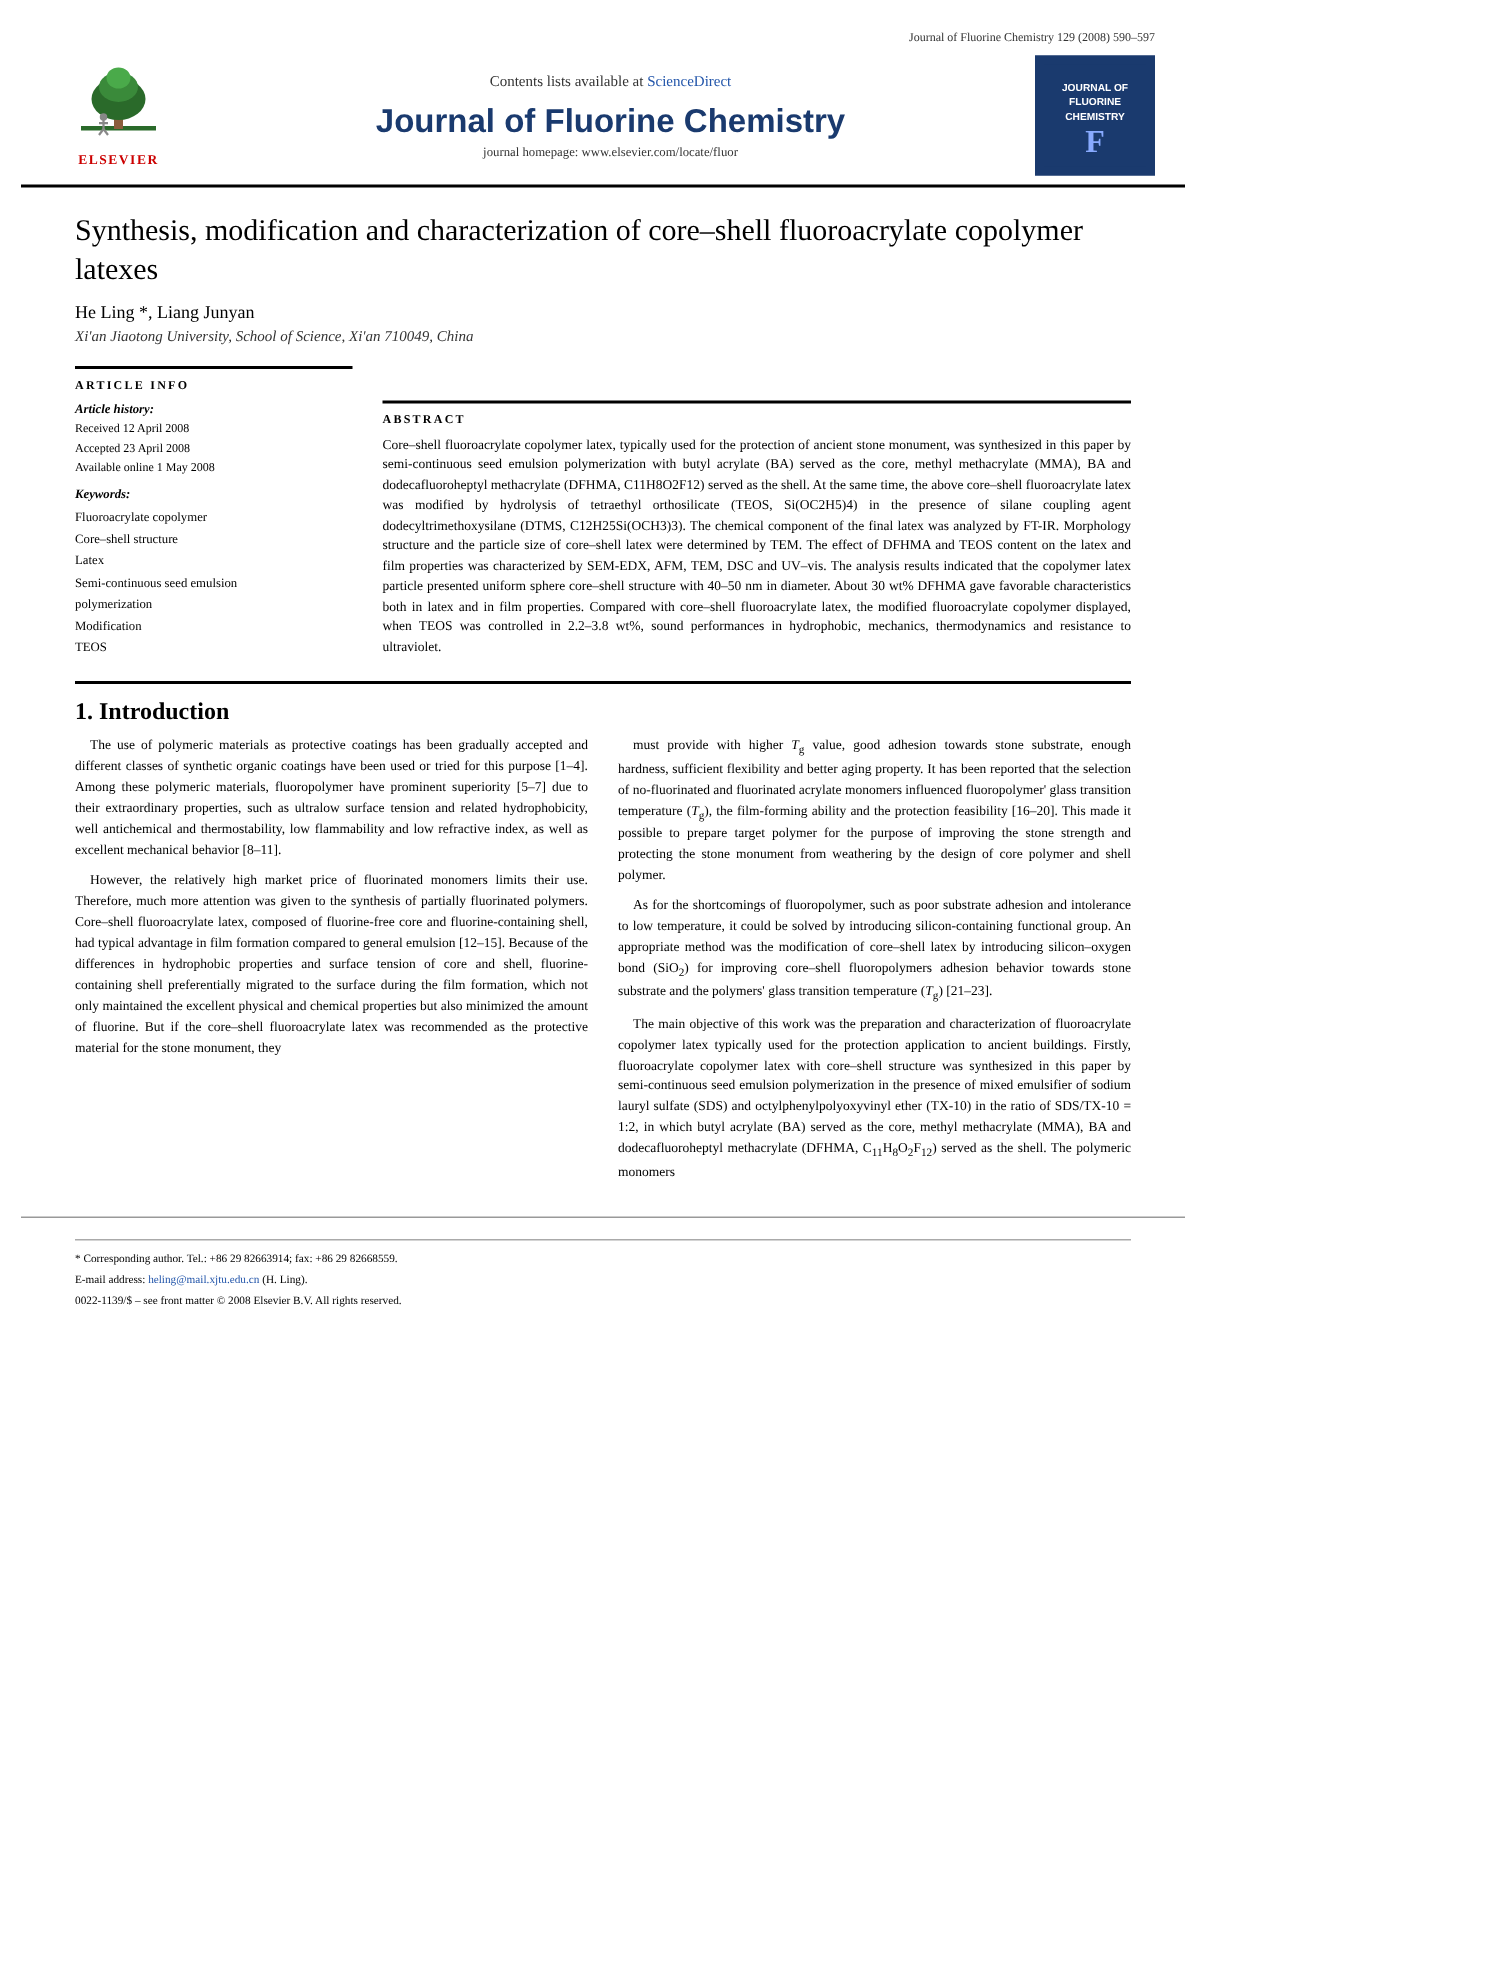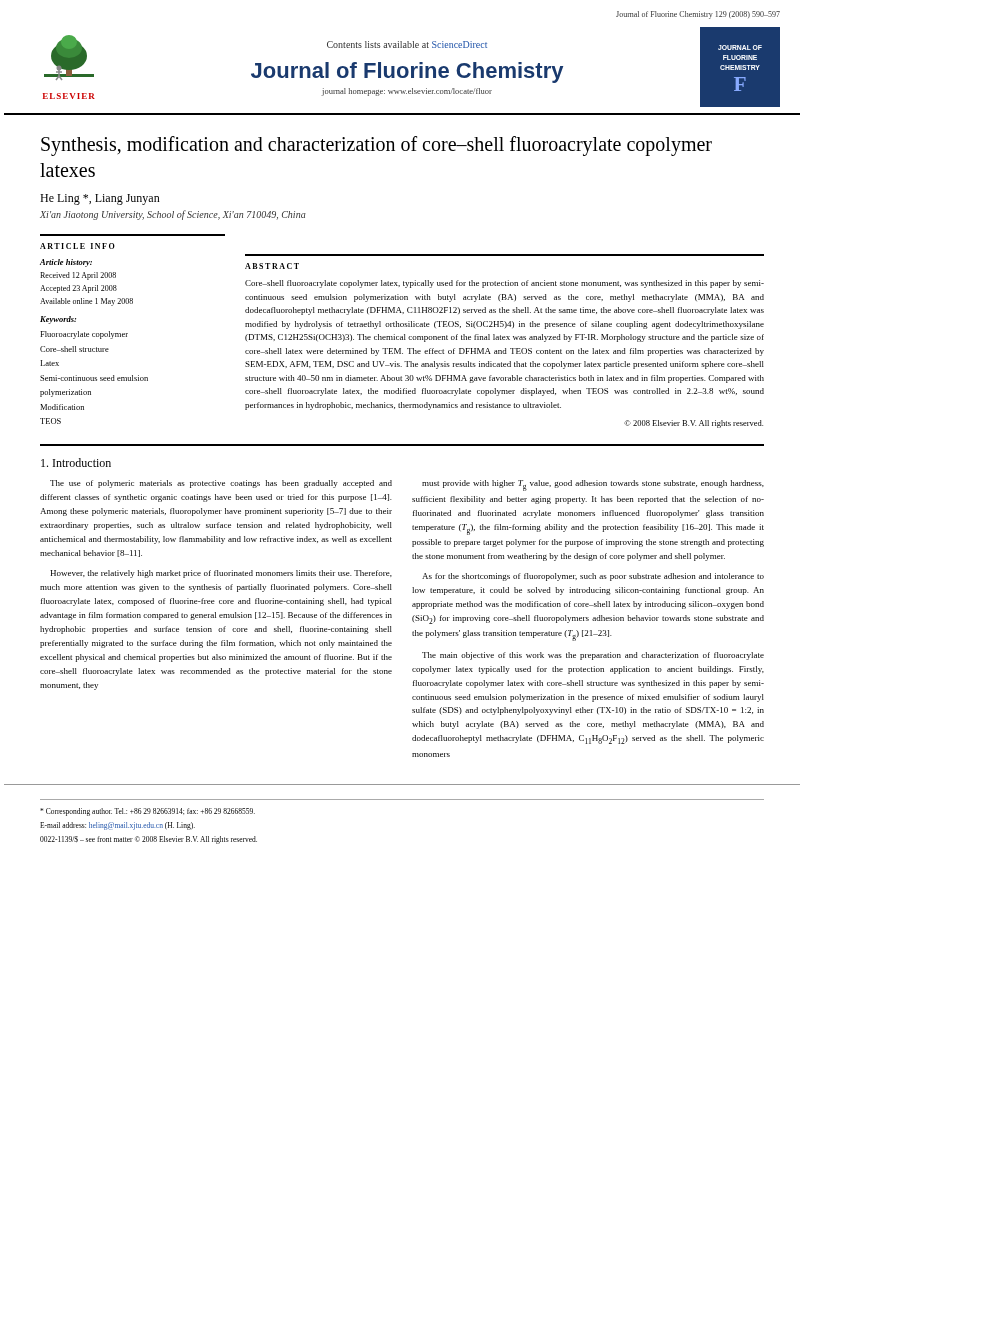--- a/index.html
+++ b/index.html
@@ -9,21 +9,21 @@
       font-size: 10px;
       color: #000;
       width: 992px;
       min-height: 1323px;
     }
 
     .page {
       width: 804px;
       min-height: 1323px;
       background: #fff;
-      padding: 4px;
+      padding: 14px;
     }
 
     
     .journal-header {
       border-bottom: 2px solid #000;
       padding: 6px 20px 0 20px;
     }
 
     .top-meta {
       text-align: right;
@@ -214,22 +214,22 @@
     .body-two-col {
       display: flex;
       gap: 20px;
     }
 
     .body-col {
       flex: 1;
     }
 
     .section-heading {
-      font-size: 12px;
-      font-weight: normal;
+      font-size: 16px;
+      font-weight: bold;
       margin-bottom: 6px;
       font-family: 'Times New Roman', serif;
     }
 
     .body-text {
       font-size: 9px;
       line-height: 1.55;
       text-align: justify;
       color: #000;
     }
@@ -362,21 +362,20 @@
             <div>Modification</div>
             <div>TEOS</div>
           </div>
         </div>
       </div>
 
       <div class="right-column">
         <div class="abstract-box">
           <div class="abstract-title">ABSTRACT</div>
           <div class="abstract-text">Core–shell fluoroacrylate copolymer latex, typically used for the protection of ancient stone monument, was synthesized in this paper by semi-continuous seed emulsion polymerization with butyl acrylate (BA) served as the core, methyl methacrylate (MMA), BA and dodecafluoroheptyl methacrylate (DFHMA, C11H8O2F12) served as the shell. At the same time, the above core–shell fluoroacrylate latex was modified by hydrolysis of tetraethyl orthosilicate (TEOS, Si(OC2H5)4) in the presence of silane coupling agent dodecyltrimethoxysilane (DTMS, C12H25Si(OCH3)3). The chemical component of the final latex was analyzed by FT-IR. Morphology structure and the particle size of core–shell latex were determined by TEM. The effect of DFHMA and TEOS content on the latex and film properties was characterized by SEM-EDX, AFM, TEM, DSC and UV–vis. The analysis results indicated that the copolymer latex particle presented uniform sphere core–shell structure with 40–50 nm in diameter. About 30 wt% DFHMA gave favorable characteristics both in latex and in film properties. Compared with core–shell fluoroacrylate latex, the modified fluoroacrylate copolymer displayed, when TEOS was controlled in 2.2–3.8 wt%, sound performances in hydrophobic, mechanics, thermodynamics and resistance to ultraviolet.</div>
-          <div class="copyright-line">© 2008 Elsevier B.V. All rights reserved.</div>
         </div>
       </div>
     </div>
 
     <div class="body-section">
       <div class="section-heading">
         <span>1.</span>
         <span>Introduction</span>
       </div>
 

